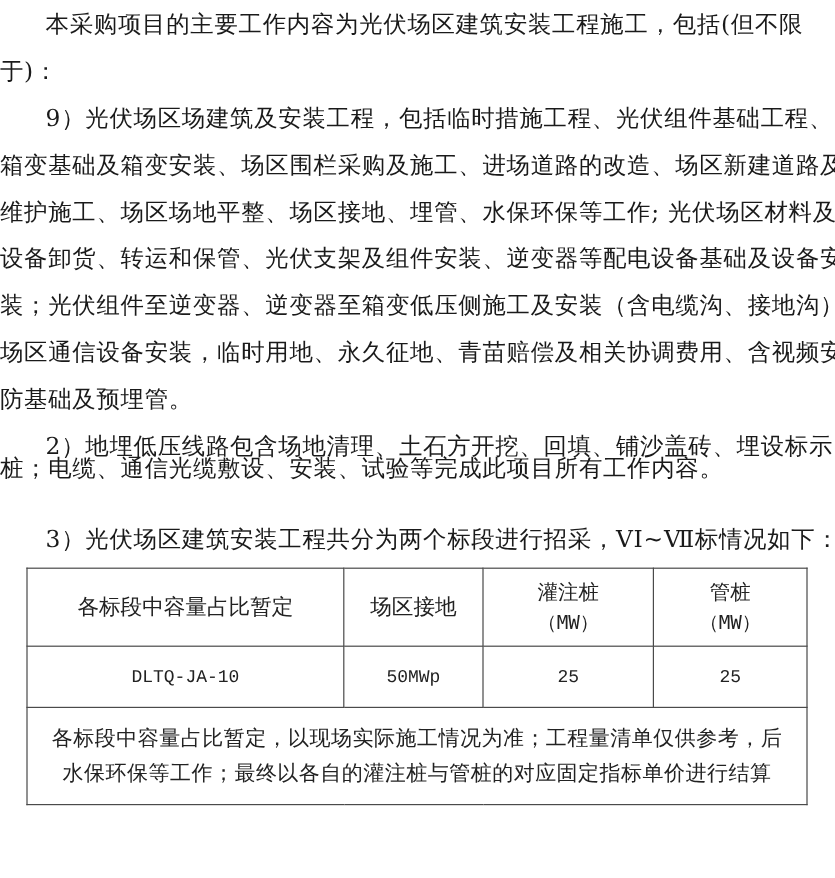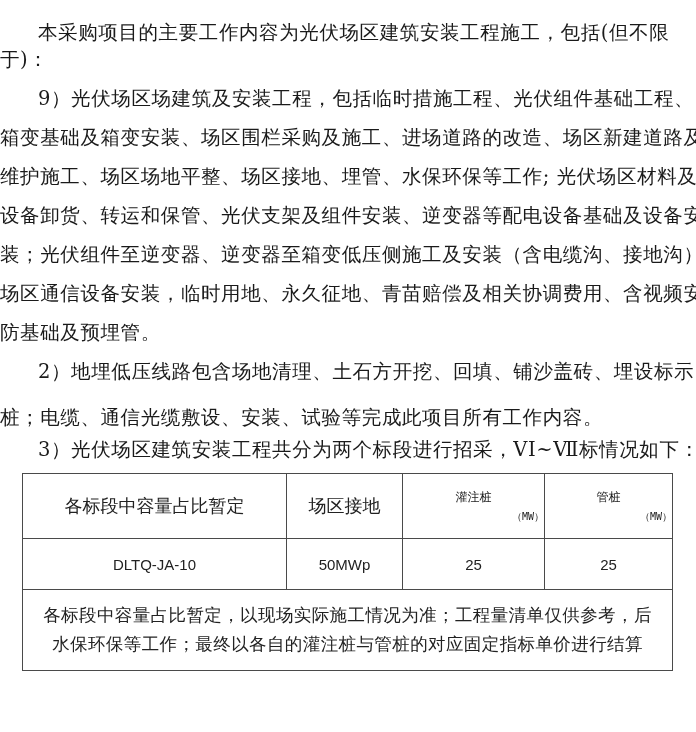--- a/index.html
+++ b/index.html
@@ -22,48 +22,48 @@
     position: absolute; left: 22px; top: 473px;
     width: 650px; border-collapse: collapse;
     table-layout: fixed;
   }
   table.bid td {
     border: 1.6px solid #4a4a4a;
     text-align: center; vertical-align: middle; padding: 0;
     color: #222;
   }
   .hdr td { height: 64px; font-size: 18px; font-family: "DejaVu Sans", sans-serif; }
-  .hdr .sub { display: block; font-size: 10px; margin-top: 4px; font-family: "DejaVu Sans Mono", monospace; text-align: right; }
-  .hdr .stack { display: block; font-size: 12px; }
-  .row td { height: 50px; font-size: 15px; font-family: Liberation Sans, sans-serif; }
+  .hdr .sub { display: block; font-size: 16px; margin-top: 4px; font-family: "DejaVu Sans Mono", monospace; }
+  .hdr .stack { display: block; font-size: 17px; }
+  .row td { height: 50px; font-size: 15px; font-family: Liberation Mono, monospace; }
   .row2 td { height: 56px; }
   .note td {
     height: 80px; text-align: left; padding-left: 12px; padding-right: 4px;
     font-size: 17.5px; line-height: 29px; letter-spacing: 0.4px;
     font-family: Liberation Sans, sans-serif;
   }
   .note .nl { display: block; white-space: nowrap; }
 </style>
 </head>
 <body>
 
 <div class="para">
-  <div class="line indent" style="top:14px">本采购项目的主要工作内容为光伏场区建筑安装工程施工，包括(但不限</div>
+  <div class="line indent" style="top:2px">本采购项目的主要工作内容为光伏场区建筑安装工程施工，包括(但不限</div>
   <div class="line" style="top:41px">于)：</div>
 
   <div class="line indent" style="top:80px">9）光伏场区场建筑及安装工程，包括临时措施工程、光伏组件基础工程、</div>
   <div class="line" style="top:119px">箱变基础及箱变安装、场区围栏采购及施工、进场道路的改造、场区新建道路及</div>
   <div class="line" style="top:158px">维护施工、场区场地平整、场区接地、埋管、水保环保等工作; 光伏场区材料及</div>
   <div class="line" style="top:197px">设备卸货、转运和保管、光伏支架及组件安装、逆变器等配电设备基础及设备安</div>
   <div class="line" style="top:236px">装；光伏组件至逆变器、逆变器至箱变低压侧施工及安装（含电缆沟、接地沟）</div>
   <div class="line" style="top:275px">场区通信设备安装，临时用地、永久征地、青苗赔偿及相关协调费用、含视频安</div>
   <div class="line" style="top:314px">防基础及预埋管。</div>
 
   <div class="line indent" style="top:353px">2）地埋低压线路包含场地清理、土石方开挖、回填、铺沙盖砖、埋设标示</div>
-  <div class="line" style="top:399px">桩；电缆、通信光缆敷设、安装、试验等完成此项目所有工作内容。</div>
+  <div class="line" style="top:372px">桩；电缆、通信光缆敷设、安装、试验等完成此项目所有工作内容。</div>
 
   <div class="line indent" style="top:431px">3）光伏场区建筑安装工程共分为两个标段进行招采，VI~Ⅶ标情况如下：</div>
 </div>
 
 <table class="bid">
   <colgroup>
     <col style="width:264px">
     <col style="width:116px">
     <col style="width:142px">
     <col style="width:128px">

